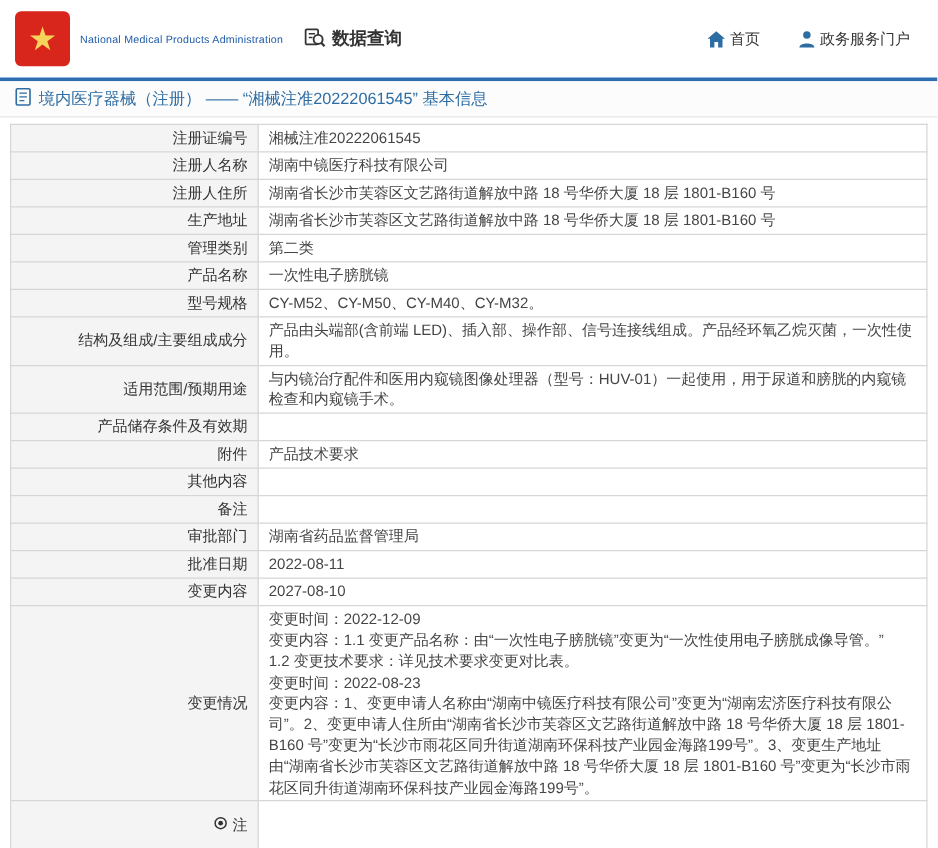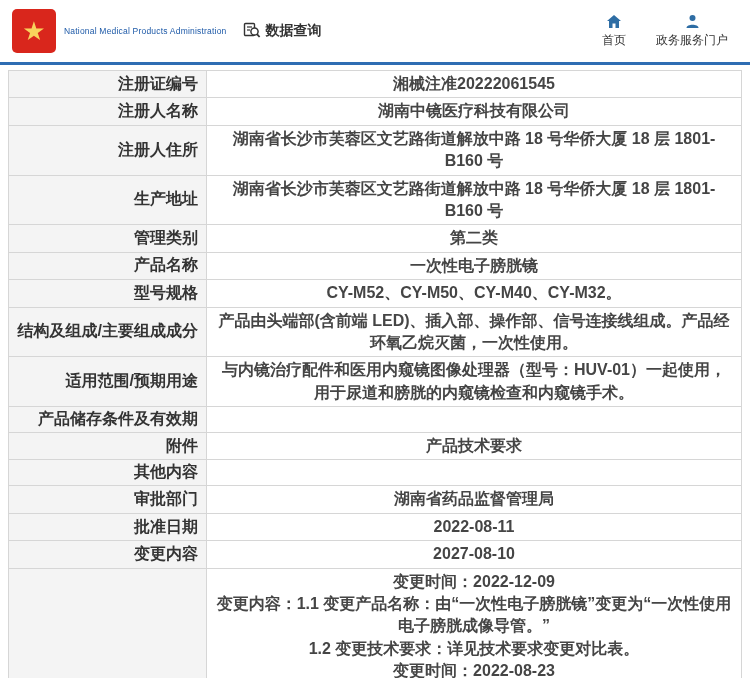--- a/index.html
+++ b/index.html
@@ -16,42 +16,42 @@
     width:44px; height:44px; background:#d9261c; border-radius:5px;
     display:flex; align-items:center; justify-content:center;
     color:#f8d35c; font-size:26px; line-height:1;
   }
   .brand-text { display:flex; flex-direction:column; justify-content:center; }
   .brand-cn { color:#1e5aa8; font-size:21px; font-weight:bold; letter-spacing:2px; line-height:1.15; }
   .brand-en { color:#1e5aa8; font-size:8.5px; letter-spacing:.2px; }
   .nav-query { margin-left:16px; display:flex; align-items:center; gap:5px;
                font-size:14px; font-weight:bold; color:#333; cursor:pointer; }
   .header-right { margin-left:auto; display:flex; gap:30px; padding-right:10px; }
-  .nav-item { display:flex; flex-direction:column; align-items:center; gap:3px;
+  .nav-item { display:flex; align-items:center; gap:3px;
               font-size:12px; color:#333; cursor:pointer; }
   .nav-item svg { display:block; }
   
   .blue-line { height:3px; background:#2f6db3; }
   .breadcrumb {
     height:29px; display:flex; align-items:center; gap:6px; padding:0 12px;
     background:#fcfcfc; border-bottom:1px solid #e6e6e6;
     color:#2e6da4; font-size:13px;
   }
   
   .table-wrap { padding:5px 8px 8px; }
   table.info { width:100%; border-collapse:collapse; table-layout:fixed; }
   table.info th, table.info td {
     border:1px solid #d6d6d6; padding:2px 8px; height:22px;
-    font-size:16px; vertical-align:middle; font-weight:bold;
+    font-size:12px; vertical-align:middle; font-weight:normal;
   }
   table.info th {
     width:198px; background:#f4f4f4; text-align:right; color:#333;
   }
   table.info td {
-    text-align:center; color:#454545; line-height:1.4; white-space:pre-line;
+    text-align:left; color:#454545; line-height:1.4; white-space:pre-line;
     word-break:break-word;
   }
   td.value-long { line-height:1.3; padding-top:4px; padding-bottom:4px; }
   .note-label { display:inline-flex; align-items:center; gap:4px; justify-content:flex-end; }
 </style>
 </head>
 <body>
 
 <div class="page">
 
@@ -92,20 +92,31 @@
             <path d="M1.5 14 C1.5 9.8 13.5 9.8 13.5 14 Z" fill="#2e6da4"></path>
           </svg>
         </span>
         <span>政务服务门户</span>
       </div>
     </div>
   </header>
 
   <div class="blue-line"></div>
 
+  <div class="breadcrumb">
+    <span>
+      <svg width="13" height="15" viewBox="0 0 13 15">
+        <rect x="1" y="1" width="11" height="13" rx="1" fill="none" stroke="#2e6da4" stroke-width="1.3"></rect>
+        <line x1="3.5" y1="4.5" x2="9.5" y2="4.5" stroke="#2e6da4" stroke-width="1.1"></line>
+        <line x1="3.5" y1="7.5" x2="9.5" y2="7.5" stroke="#2e6da4" stroke-width="1.1"></line>
+        <line x1="3.5" y1="10.5" x2="7.5" y2="10.5" stroke="#2e6da4" stroke-width="1.1"></line>
+      </svg>
+    </span>
+    <span>境内医疗器械（注册） —— “湘械注准20222061545” 基本信息</span>
+  </div>
 
   <div class="table-wrap">
     <table class="info">
       <tbody>
         <tr>
           <th>注册证编号</th>
           <td>湘械注准20222061545</td>
         </tr>
         <tr>
           <th>注册人名称</th>
@@ -142,20 +153,24 @@
         <tr>
           <th>产品储存条件及有效期</th>
           <td></td>
         </tr>
         <tr>
           <th>附件</th>
           <td>产品技术要求</td>
         </tr>
         <tr>
           <th>其他内容</th>
+          <td></td>
+        </tr>
+        <tr>
+          <th>备注</th>
           <td></td>
         </tr>
         <tr>
           <th>审批部门</th>
           <td>湖南省药品监督管理局</td>
         </tr>
         <tr>
           <th>批准日期</th>
           <td>2022-08-11</td>
         </tr>

